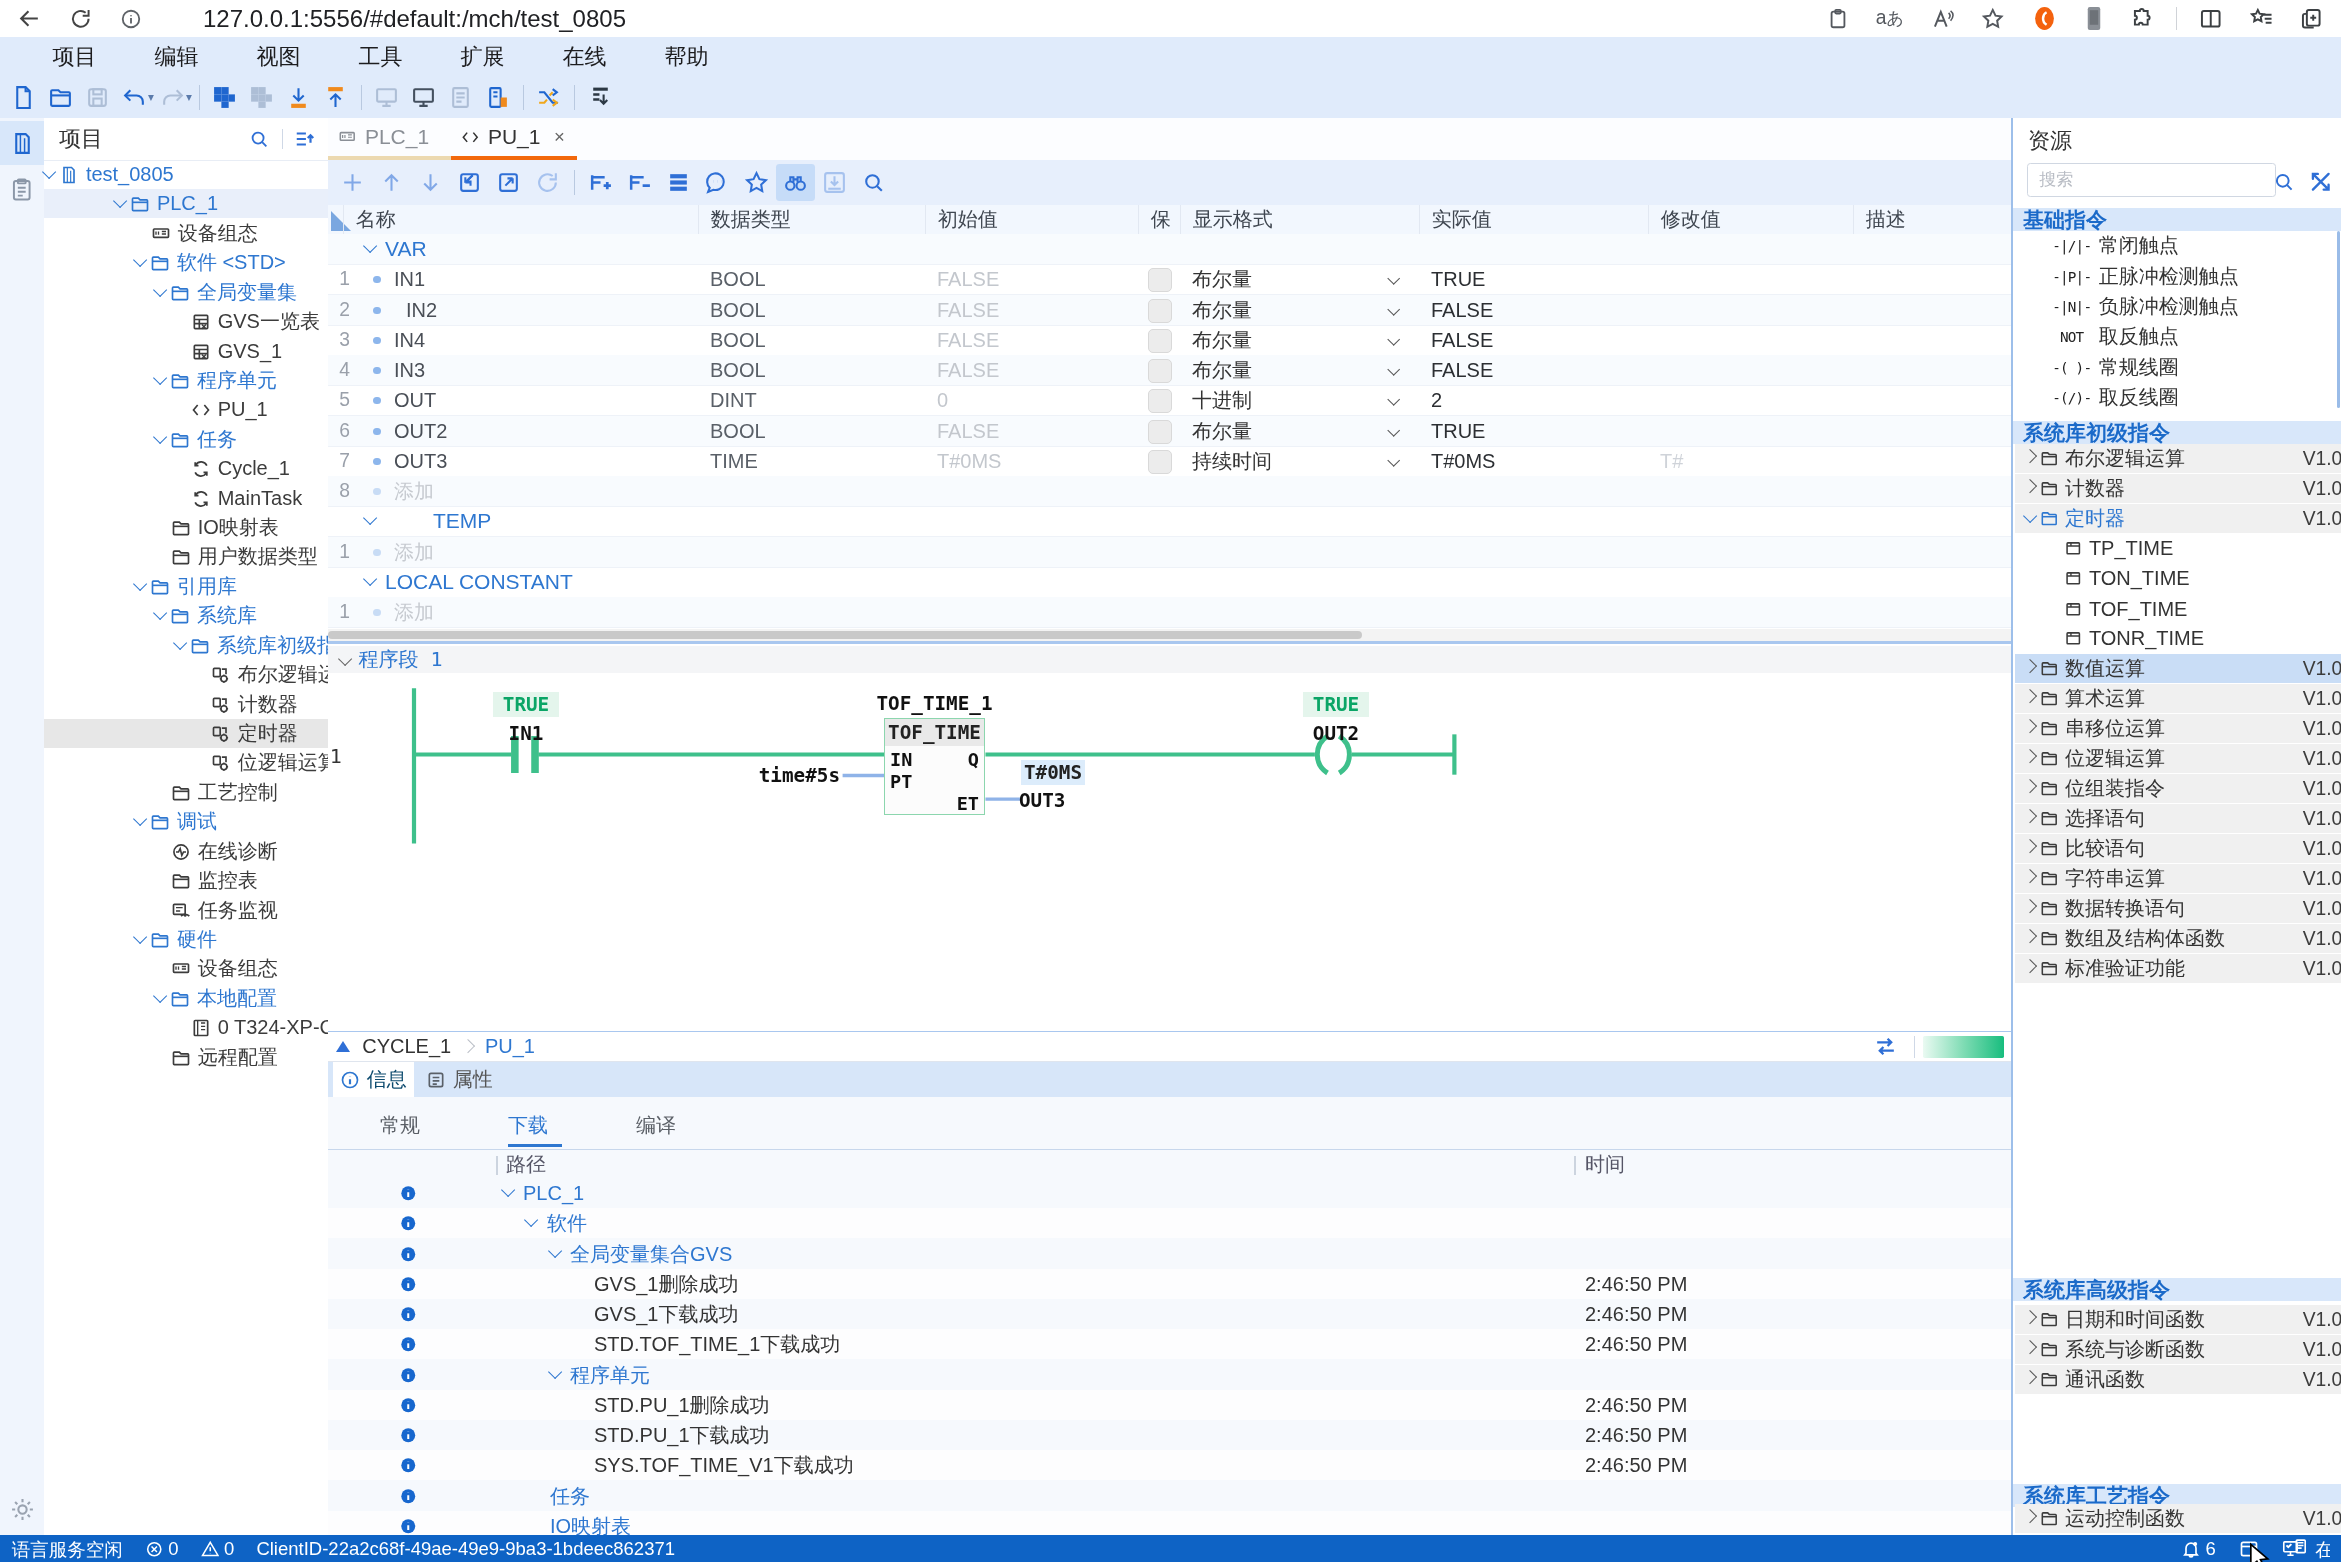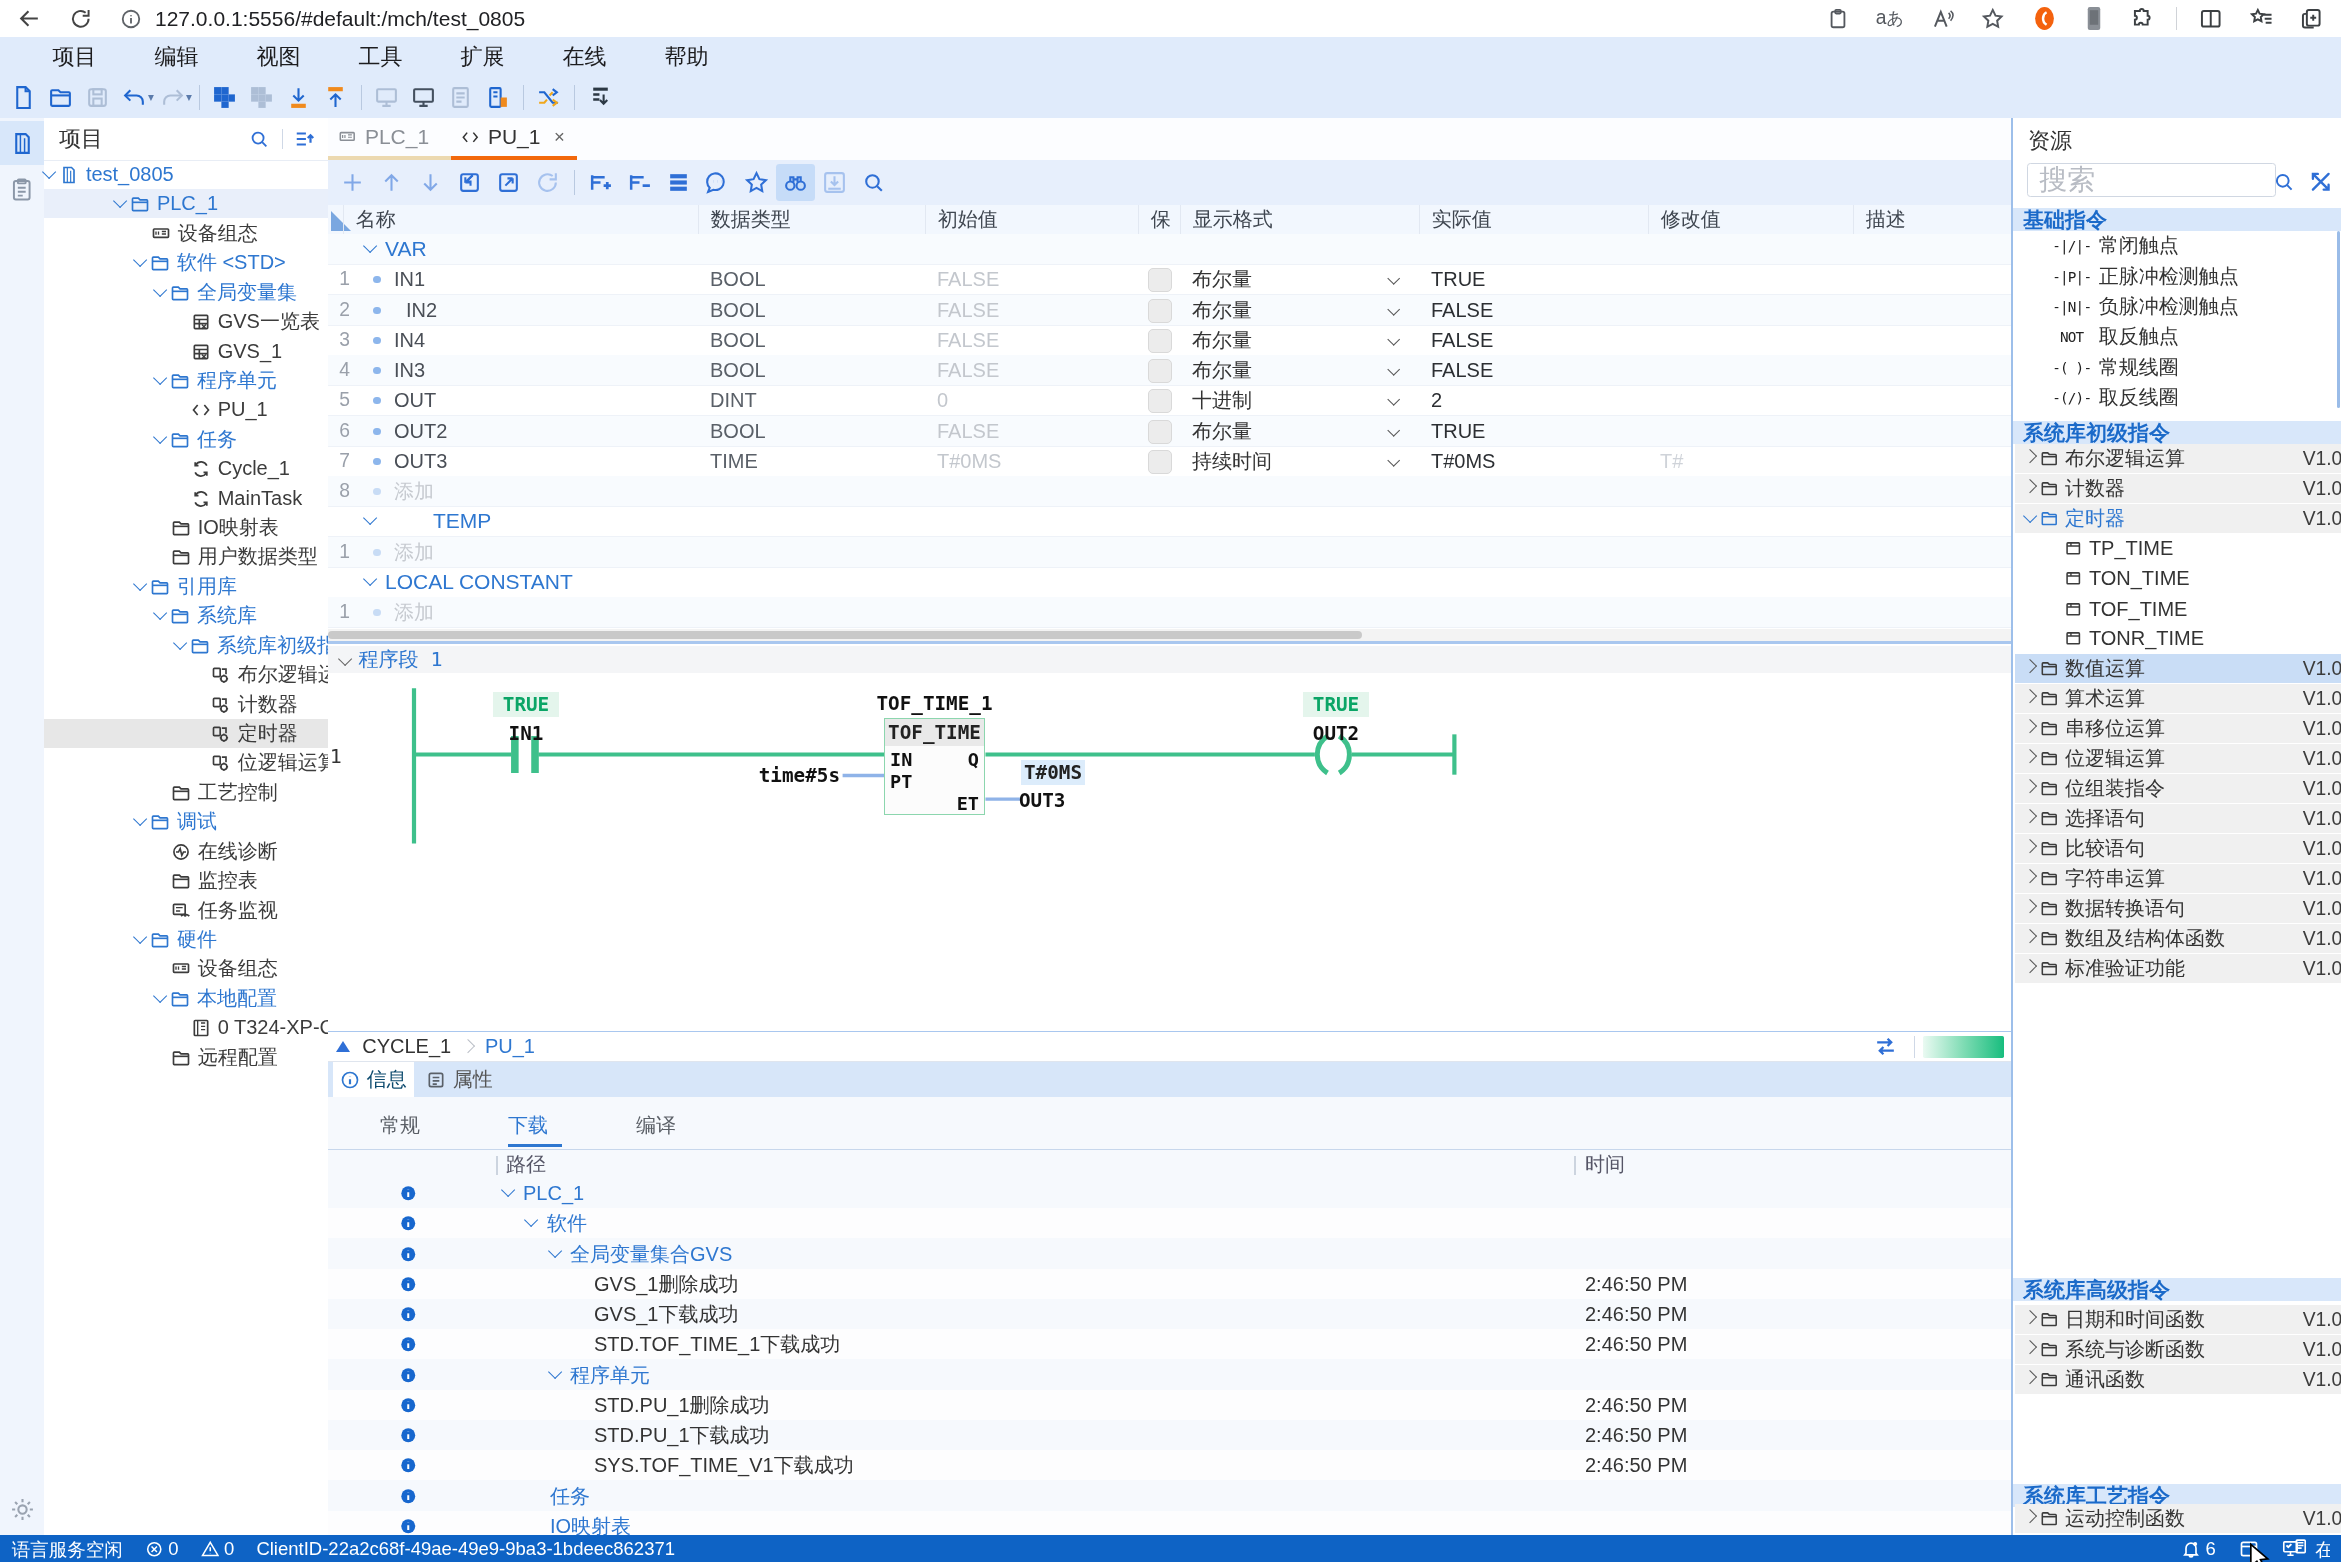--- a/index.html
+++ b/index.html
@@ -5,21 +5,21 @@
   html,body{margin:0;padding:0;background:#888;}
   #screen{position:relative;width:2342px;height:1563px;background:#fff;overflow:hidden;
     font-family:"Liberation Sans","DejaVu Sans",sans-serif;font-size:20px;color:#333;}
   .abs{position:absolute;}
   .flex{display:flex;align-items:center;}
   .mono{font-family:"DejaVu Sans Mono","Liberation Mono",monospace;}
   svg{display:block;}
 
   
   #browser{left:0;top:0;width:2342px;height:37px;background:#fff;border-bottom:0.8px solid #dcdfe4;}
-  #browser .url{color:#202124;font-size:21px;}
+  #browser .url{color:#202124;font-size:24px;margin-left:48px;}
   .bicon{color:#54585e;margin:0 13.5px;text-align:right;}
   
   #menubar{left:0;top:37px;width:2342px;height:39px;background:#e0ebfb;}
   .menu-item{padding:0 29px;font-size:22px;color:#1d1d1f;height:39px;line-height:39px;cursor:default;}
   #maintb{left:0;top:76px;width:2342px;height:42px;background:#e0ebfb;}
   .tbi{width:37px;height:34px;display:flex;align-items:center;justify-content:center;color:#1f66cf;}
   .tbi.dis{opacity:.32;filter:grayscale(60%);}
   .tbdiv{width:0.8px;height:25px;background:#b9c9e0;margin:0 6.7px;}
   .caret{font-size:11.8px;color:#5b7bab;margin-left:-5px;}
 
@@ -104,21 +104,21 @@
   .ithdiv{position:absolute;top:59px;width:1.7px;height:18.5px;background:#ccd4df;}
   .irow{position:absolute;left:0;width:1683px;height:30px;}
   .irow.alt{background:#fdfdfe;}
   .iicon{position:absolute;left:71px;top:5.9px;}
   .ilbl{position:absolute;top:0;height:30px;line-height:30px;font-size:20px;}
   .itime{position:absolute;left:1257px;top:0;height:30px;line-height:30px;color:#333;font-size:20px;}
 
   
   #rpanel{left:2011px;top:118px;width:331px;height:1417px;background:#fff;border-left:2.5px solid #9dbfea;box-sizing:border-box;}
   #rp-title{left:15px;top:8.4px;font-size:22px;color:#333;}
-  #rp-search{left:13.5px;top:45px;width:249px;height:34px;border:0.8px solid #d0d7e2;border-radius:3.4px;background:#fff;box-sizing:border-box;font-size:28px;color:#333;padding-left:11.8px;}
+  #rp-search{left:13.5px;top:45px;width:249px;height:34px;border:0.8px solid #d0d7e2;border-radius:3.4px;background:#fff;box-sizing:border-box;font-size:17px;color:#333;padding-left:11.8px;}
   #rp-search::placeholder{color:#b8bcc4;}
   .rhdr{position:absolute;left:0;width:331px;height:23px;background:#d8e7fa;color:#1b6ac9;font-weight:bold;font-size:21px;line-height:23px;padding-left:10px;box-sizing:border-box;}
   .rrow{position:absolute;left:1.7px;width:326px;height:29px;display:flex;align-items:center;font-size:20px;color:#333;background:#f0f0f0;}
   .rrow.white{background:#fff;}
   .rrow.sel{background:#c9ddf6;}
   .rglyph{font-family:"DejaVu Sans Mono",monospace;font-size:14.3px;color:#222;width:54px;text-align:center;letter-spacing:-0.8px;}
   .rver{position:absolute;right:8.4px;color:#3c3c3c;font-size:19.3px;}
 
   
   #statusbar{left:0;top:1535px;width:2342px;height:28px;background:#0e63c5;color:#fff;font-size:18.5px;}

